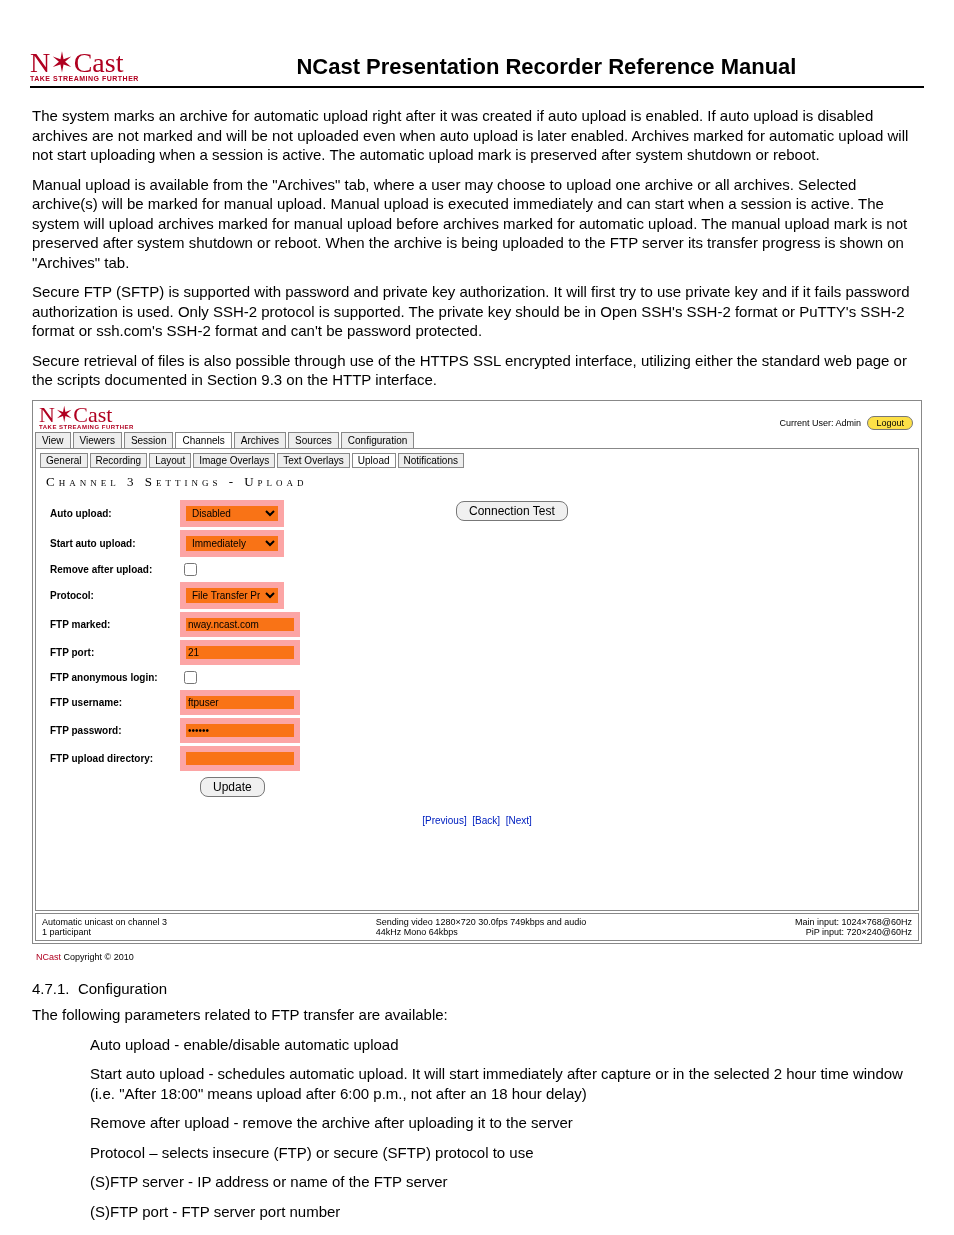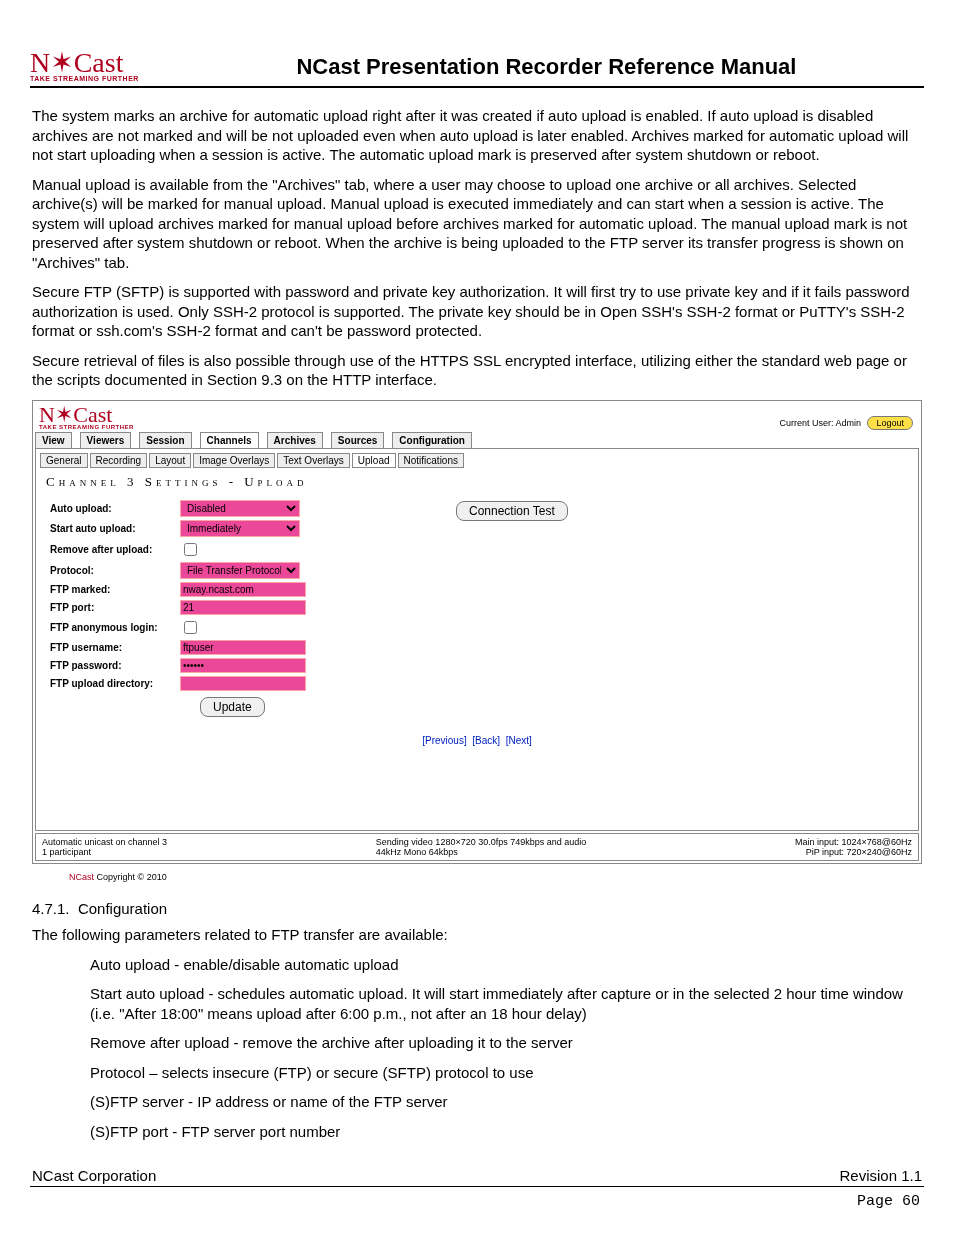--- a/index.html
+++ b/index.html
@@ -74,24 +74,23 @@
     display: inline-block;
     border: 1px solid #777;
     border-radius: 10px;
     padding: 1px 8px;
     margin-left: 4px;
     background: #fde047;
     font-size: 9px;
   }
   .tabrow {
     display: flex;
-    gap: 8px;
+    gap: 2px;
     padding: 0 2px;
     font-size: 10px;
-    font-weight: bold;
   }
   .tabrow span {
     border: 1px solid #888;
     border-bottom: none;
     padding: 2px 6px;
     background: #eee;
   }
   .tabrow span.active { background: #fff; }
   .shot-panel {
     border: 1px solid #888;
@@ -127,24 +126,24 @@
     align-items: center;
     margin-bottom: 3px;
     font-size: 10px;
   }
   .flabel {
     width: 130px;
     font-weight: bold;
   }
   .fctrl input[type="text"], .fctrl select.sel, .fctrl .sel {
     font-size: 10px;
-    border: 1px solid #fca5a5;
+    border: 6px solid #fca5a5;
     padding: 1px 2px;
-    width: 120px;
-    background: #ec4899;
+    width: 104px;
+    background: #f97316;
   }
   .update-btn, .conn-btn {
     display: inline-block;
     border: 1px solid #777;
     border-radius: 8px;
     padding: 2px 12px;
     background: #f0f0f0;
     font-size: 12px;
   }
   .conn-btn-holder {
@@ -163,21 +162,21 @@
     margin: 0 2px 2px 2px;
     display: flex;
     justify-content: space-between;
     font-size: 9px;
     padding: 3px 6px;
   }
   .shot-copy {
     font-size: 9px;
     padding: 2px 2px 0 6px;
   }
-  .shot-copy .n { color: #b00020; margin-left: 33px; }
+  .shot-copy .n { color: #b00020; }
 
   .sec-head {
     font-size: 15px;
     margin: 18px 0 8px 2px;
   }
   .sec-num { letter-spacing: 0; }
   .param-list {
     margin-left: 60px;
     margin-right: 10px;
   }

